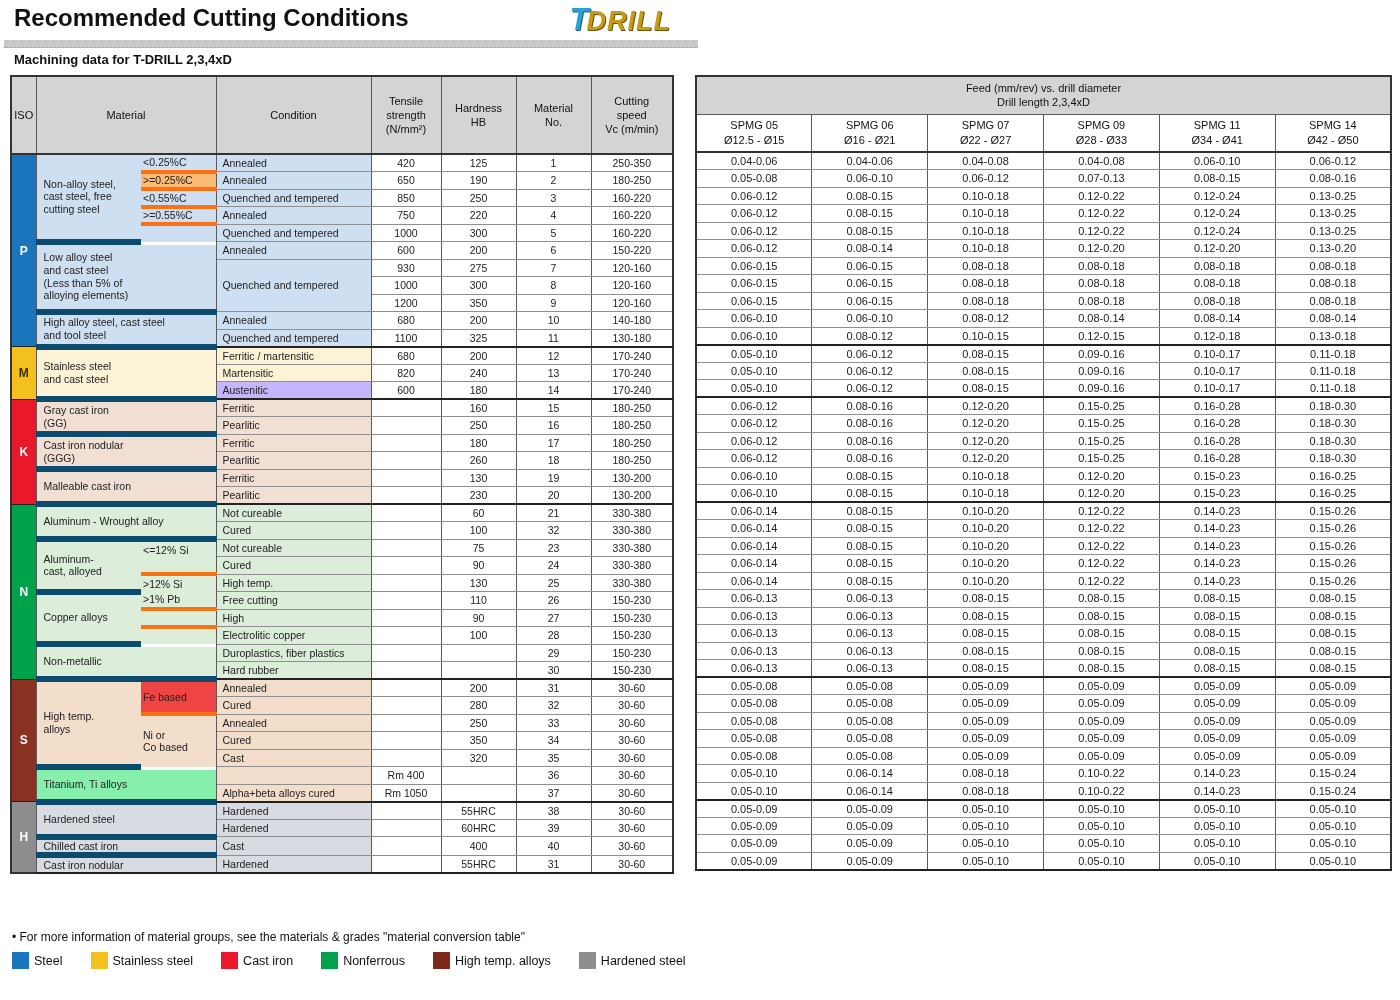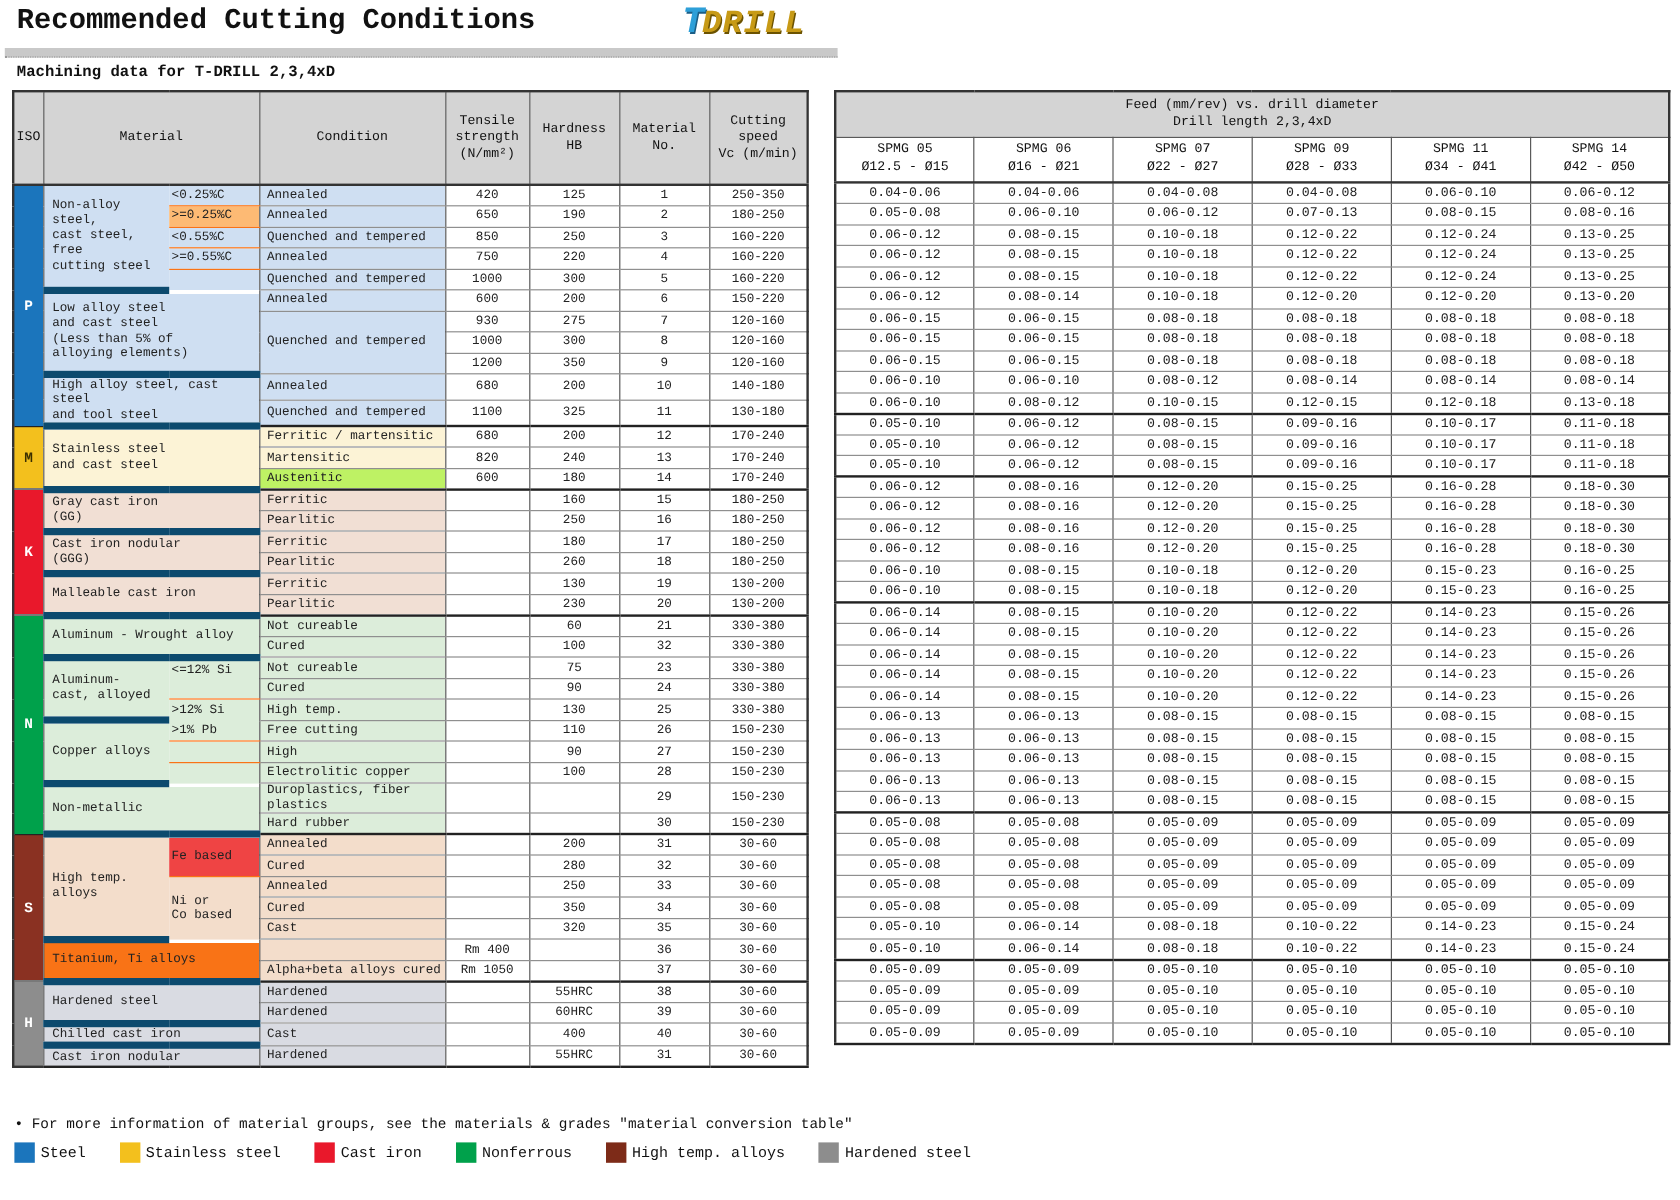--- a/index.html
+++ b/index.html
@@ -1,17 +1,17 @@
 <!DOCTYPE html>
 <html><head>
 <meta charset="utf-8">
 <style>
   html,body{margin:0;padding:0;background:#fff;}
   #page{position:relative;width:1400px;height:1000px;background:#ffffff;overflow:hidden;
-        font-family:Liberation Mono, monospace;color:#1a1a1a;}
+        font-family:Liberation Sans, sans-serif;color:#1a1a1a;}
 
   .title{position:absolute;left:14px;top:4px;font-size:24px;font-weight:bold;color:#111;}
   .title-band{position:absolute;left:4px;top:40px;width:694px;height:7px;background:#c9c9c9;
               border-bottom:1px dotted #9a9a9a;}
   .subtitle{position:absolute;left:14px;top:52px;font-size:13px;font-weight:bold;color:#111;}
 
   .logo{position:absolute;left:506px;top:2px;width:165px;text-align:right;font-style:italic;
         font-weight:bold;white-space:nowrap;}
   .logo-t{color:#2d9fd8;font-size:31px;letter-spacing:-2px;text-shadow:1px 1px 0 #1b5e86;}
   .logo-drill{color:#c79a16;font-size:27px;letter-spacing:1px;text-shadow:1px 1px 0 #6b5200;}
@@ -30,21 +30,21 @@
   thead{border-bottom:2px solid #333;}
 
   tbody tr{height:17.5px;}
   tbody td{font-size:10.5px;border-right:1px solid #5a5a5a;border-bottom:1px solid #8f8f8f;
            vertical-align:middle;background:#fff;color:#222;}
   td.center{text-align:center;}
   td.iso-cell{font-size:12px;font-weight:bold;text-align:center;border-bottom:1px solid #222;}
   td.mat{padding-left:7px;white-space:pre-line;line-height:1.2;border-bottom:6px solid #0c4a6e;}
   td.mat.hassub{border-right:none;}
   td.sub{padding-left:2px;white-space:pre-line;line-height:1.15;border-bottom:none;}
-  td.sub.line{border-bottom:1px solid #f97316;}
+  td.sub.line{border-bottom:4px solid #f97316;}
   td.sub.vtop{vertical-align:top;padding-top:2px;}
   td.cond{padding-left:6px;}
   tr.sec-end td{border-bottom:2px solid #222;}
   #right-table tbody td{font-size:11px;text-align:center;}
 
   .footnote{position:absolute;left:12px;top:930px;font-size:12px;color:#111;}
   #legend{position:absolute;left:12px;top:952px;display:flex;align-items:center;gap:28px;}
   .legend-item{display:flex;align-items:center;gap:5px;font-size:12.5px;color:#111;}
   .legend-swatch{width:17px;height:17px;display:inline-block;}
 </style>
@@ -187,21 +187,21 @@
           <td class="center">170-240</td>
         </tr>
         <tr>
           <td class="cond" style="background: rgb(252, 243, 214);">Martensitic</td>
           <td class="center">820</td>
           <td class="center">240</td>
           <td class="center">13</td>
           <td class="center">170-240</td>
         </tr>
         <tr class="sec-end">
-          <td class="cond" style="background: #bef264;">Austenitic</td>
+          <td class="cond" style="background: #c4b5fd;">Austenitic</td>
           <td class="center">600</td>
           <td class="center">180</td>
           <td class="center">14</td>
           <td class="center">170-240</td>
         </tr>
         <tr>
           <td class="iso-cell" rowspan="6" style="background: rgb(233, 24, 43); color: rgb(255, 255, 255);">K</td>
           <td class="mat" rowspan="2" colspan="2" style="background: rgb(241, 223, 212);">Gray cast iron
 (GG)</td>
           <td class="cond" style="background: rgb(241, 223, 212);">Ferritic</td>
@@ -364,21 +364,21 @@
           <td class="center">30-60</td>
         </tr>
         <tr>
           <td class="cond" style="background: rgb(243, 221, 203);">Cast</td>
           <td class="center"></td>
           <td class="center">320</td>
           <td class="center">35</td>
           <td class="center">30-60</td>
         </tr>
         <tr>
-          <td class="mat" rowspan="2" colspan="2" style="background: #f97316;">Titanium, Ti alloys</td>
+          <td class="mat" rowspan="2" colspan="2" style="background: #86efac;">Titanium, Ti alloys</td>
           <td class="cond" style="background: rgb(243, 221, 203);"></td>
           <td class="center">Rm 400</td>
           <td class="center"></td>
           <td class="center">36</td>
           <td class="center">30-60</td>
         </tr>
         <tr class="sec-end">
           <td class="cond" style="background: rgb(243, 221, 203);">Alpha+beta alloys cured</td>
           <td class="center">Rm 1050</td>
           <td class="center"></td>

